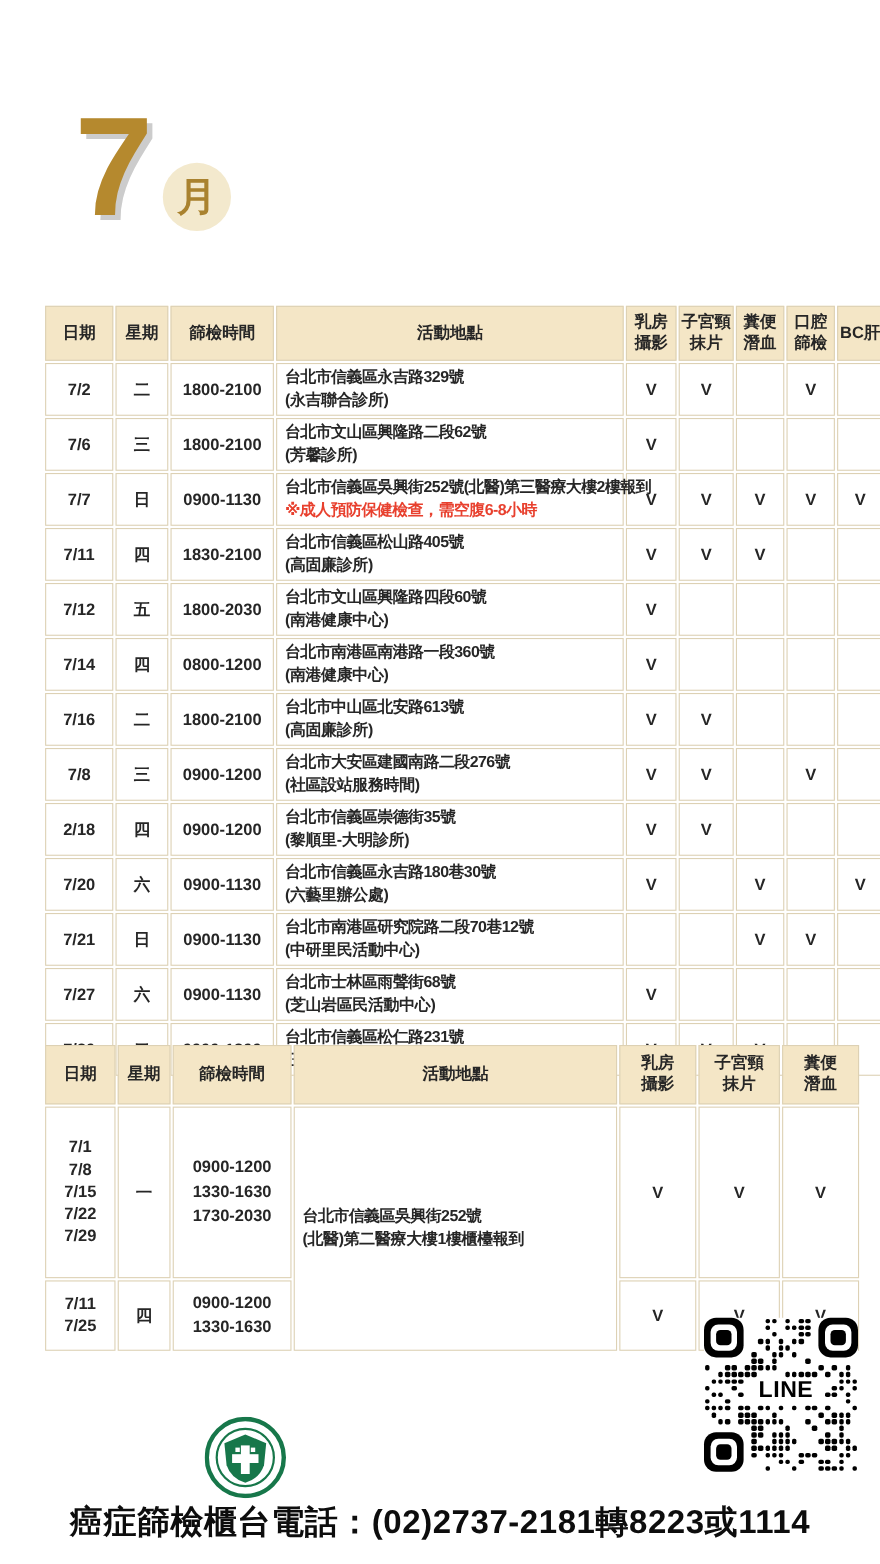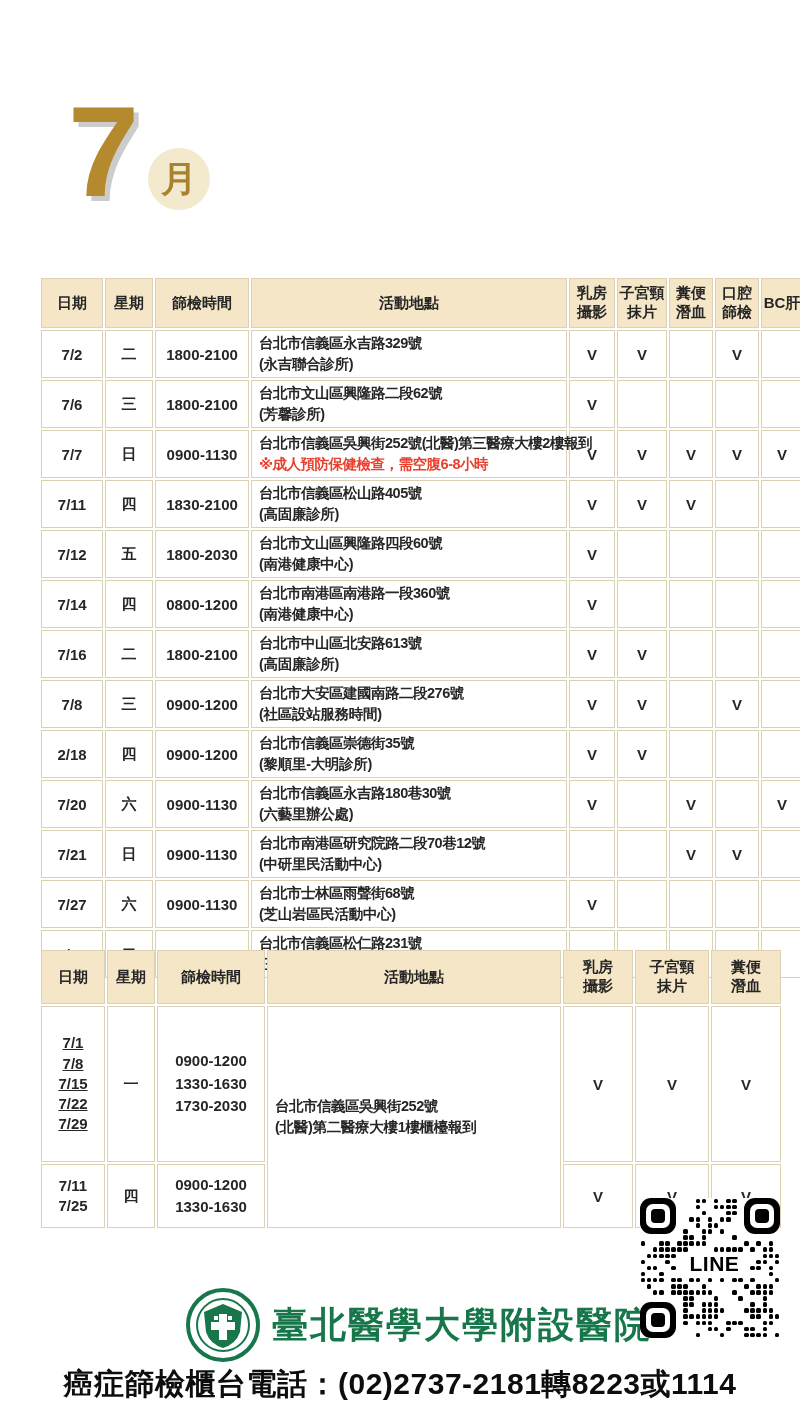--- a/index.html
+++ b/index.html
@@ -283,21 +283,21 @@
         <th style="width: 66px;">乳房
 攝影</th>
         <th style="width: 70px;">子宮頸
 抹片</th>
         <th style="width: 66px;">糞便
 潛血</th>
       </tr>
     </thead>
   <tbody id="t2-body">
       <tr>
-        <td class="t2-dates" style="height: 150px; text-decoration: underline;">7/1
+        <td class="t2-dates" style="height: 150px;">7/1
 7/8
 7/15
 7/22
 7/29</td>
         <td>一</td>
         <td class="t2-times">0900-1200
 1330-1630
 1730-2030</td>
         <td class="cell-loc" rowspan="2">
           <div class="loc1">台北市信義區吳興街252號</div>
@@ -324,21 +324,20 @@
   <svg class="logo-seal" viewBox="0 0 74 74">
     <circle cx="37" cy="37" r="35" fill="#ffffff" stroke="#17774a" stroke-width="4"></circle>
     <circle cx="37" cy="37" r="26" fill="#ffffff" stroke="#17774a" stroke-width="2"></circle>
     <path d="M37 16 L56 24 L54 44 Q50 56 37 60 Q24 56 20 44 L18 24 Z" fill="#17774a"></path>
     <rect x="33" y="26" width="8" height="26" fill="#ffffff"></rect>
     <rect x="25" y="34" width="24" height="8" fill="#ffffff"></rect>
     <rect x="28" y="28" width="4" height="4" fill="#ffffff"></rect>
     <rect x="42" y="28" width="4" height="4" fill="#ffffff"></rect>
   </svg>
   <div class="hosp-text">
-    <div class="hosp-zh">臺北醫學大學附設醫院</div>
   </div>
 </div>
 
 <div class="qr" id="qr">
   <div class="finder" style="left:0;top:0;">
       <div class="mid"></div>
       <div class="core"></div>
     </div>
   <div class="finder" style="right:0;top:0;">
       <div class="mid"></div>

